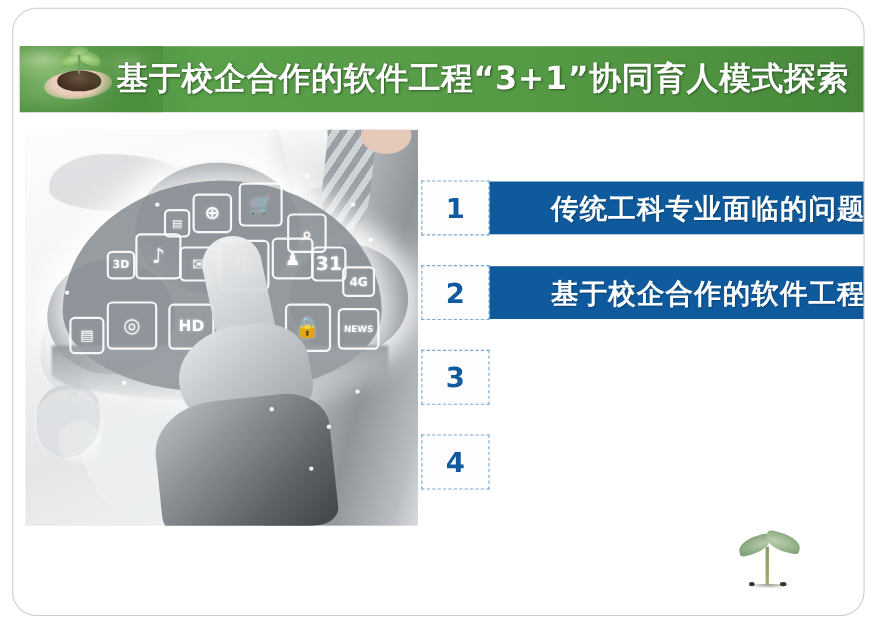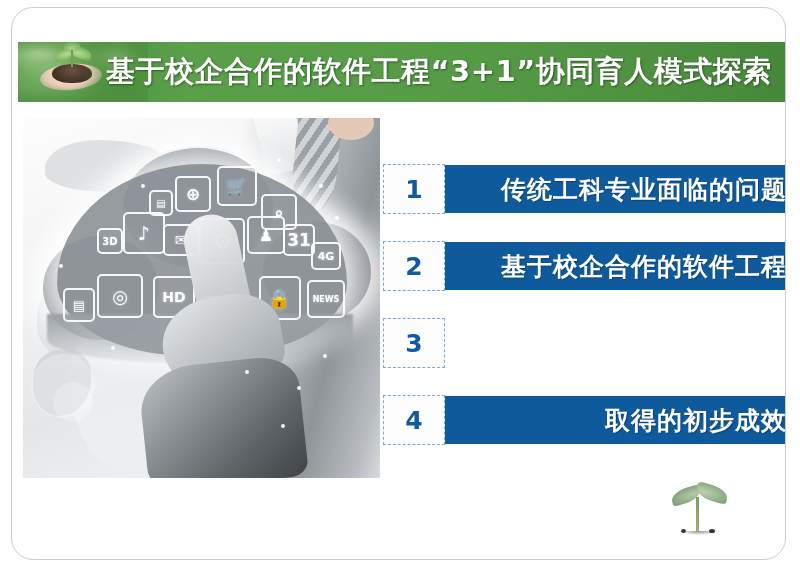--- a/index.html
+++ b/index.html
@@ -338,23 +338,20 @@
         <span>基于校企合作的软件工程</span>
       </div>
     </div>
 
     <div class="row" style="top:154px;">
       <div class="num">3</div>
     </div>
 
     <div class="row" style="top:231px;">
       <div class="num">4</div>
-      <div class="bar">
-        <span>取得的初步成效</span>
-      </div>
     </div>
 
   </div>
 
   <div id="sprout">
     <div class="s-l1"></div>
     <div class="s-l2"></div>
     <div class="s-stem"></div>
     <div class="s-soil"></div>
     <div class="s-seed1"></div>

